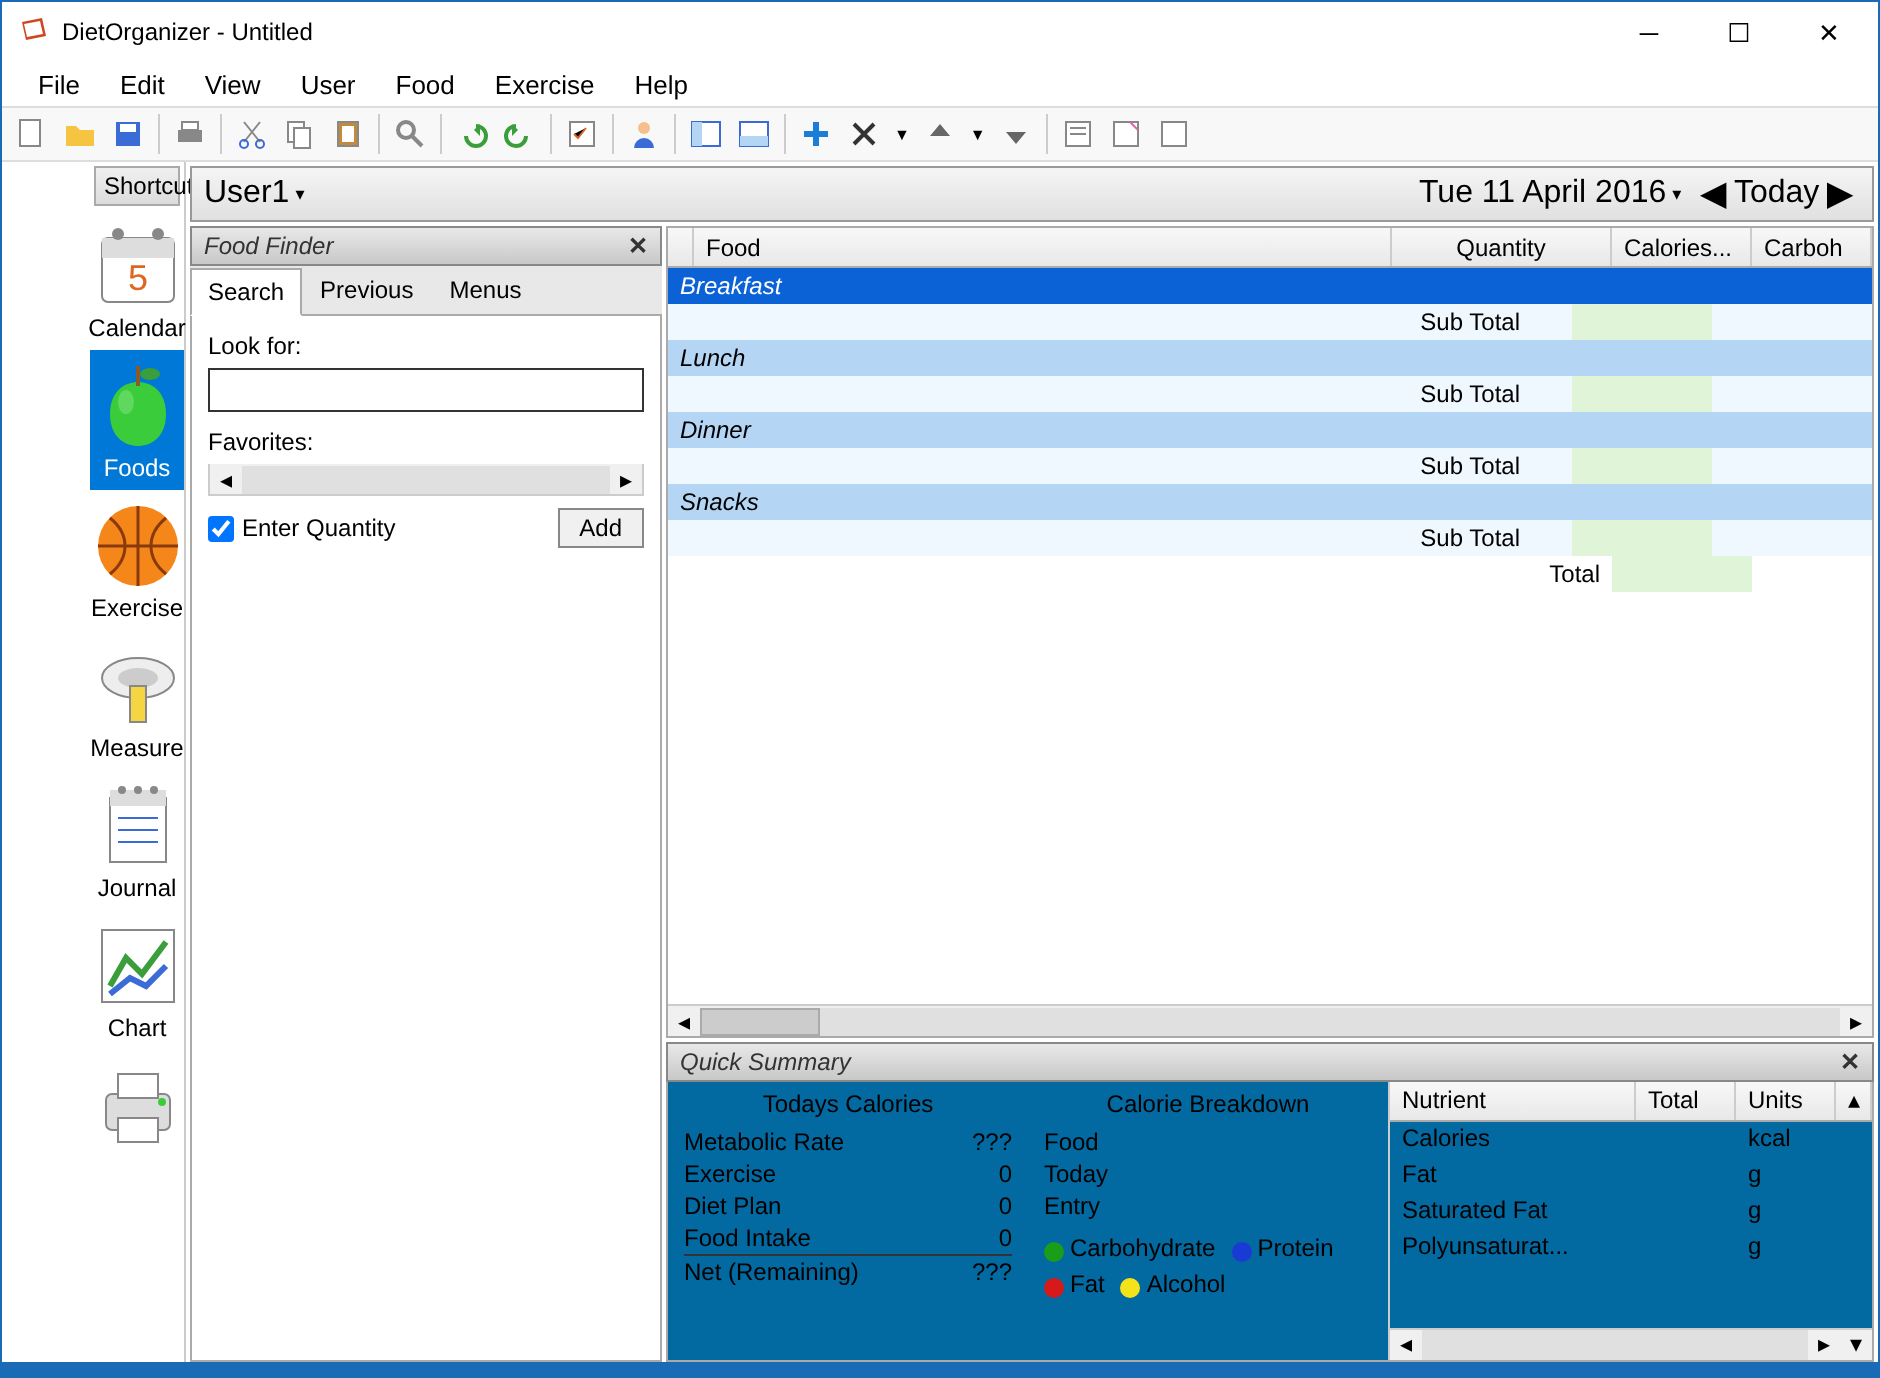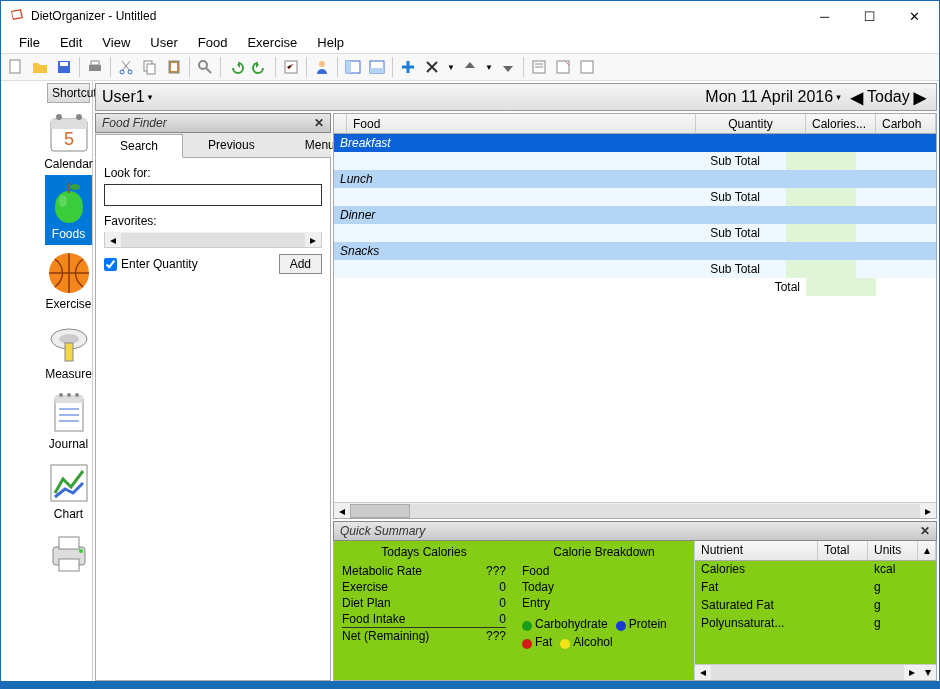--- a/index.html
+++ b/index.html
@@ -28,21 +28,21 @@
 .user-bar .spacer { flex: 1; }
 .user-bar .date { display: flex; align-items: center; }
 .user-bar .nav { display: flex; align-items: center; margin-left: 6px; }
 .user-bar .nav-btn { padding: 0 4px; cursor: pointer; font-weight: bold; }
 .small-arrow { font-size: 9px; margin-left: 3px; }
 .mid-row { flex: 1; display: flex; overflow: hidden; padding: 0 2px; gap: 2px; }
 .food-finder { width: 236px; display: flex; flex-direction: column; }
 .panel-title { height: 20px; background: linear-gradient(#e8e8e8,#c8c8c8); border: 1px solid #888; display: flex; align-items: center; padding: 0 6px; font-size: 12px; font-style: italic; color: #333; }
 .panel-title .x { margin-left: auto; cursor: pointer; font-style: normal; font-weight: bold; }
 .ff-tabs { display: flex; font-size: 12px; border-bottom: 1px solid #aaa; background: #e8e8e8; }
-.ff-tab { padding: 4px 24px; cursor: pointer; border: 1px solid transparent; border-bottom: none; }
+.ff-tab { padding: 4px 8px; cursor: pointer; border: 1px solid transparent; border-bottom: none; }
 .ff-tab.active { background: #fff; border: 1px solid #aaa; border-bottom: 1px solid #fff; position: relative; top: 1px; }
 .ff-body { flex: 1; border: 1px solid #aaa; border-top: none; padding: 8px; display: flex; flex-direction: column; font-size: 12px; background: #fff; overflow: hidden; }
 .ff-body label { margin-bottom: 4px; }
 .lookfor-input { border: 1px solid #333; height: 22px; padding: 2px; margin-bottom: 8px; }
 .fav-list { flex: 1; border: 1px solid #aaa; overflow: auto; background: #fff; }
 .fav-item { padding: 1px 4px; font-size: 12px; }
 .fav-item.selected { background: #0078d7; color: #fff; }
 .ff-bottom { display: flex; align-items: center; margin-top: 6px; }
 .ff-bottom input[type=checkbox] { margin-right: 4px; }
 .add-btn { margin-left: auto; padding: 2px 10px; border: 1px solid #888; background: #f0f0f0; font-size: 12px; cursor: pointer; }
@@ -63,21 +63,21 @@
 .ft-row .c-cal { width: 70px; background: #e0f5d8; }
 .ft-row .c-carb { width: 60px; }
 .meal-header { background: #b5d5f5; font-style: italic; gap: 48px; }
 .meal-header.selected { background: #0b62d6; color: #fff; }
 .subtotal-row { background: #f0f8ff; gap: 20px; }
 .subtotal-row .c-qty { justify-content: flex-end; font-weight: normal; }
 .ft-scroll { height: 16px; display: flex; align-items: center; background: #f0f0f0; border-top: 1px solid #ccc; font-size: 12px; }
 .ft-scroll .arr { width: 16px; text-align: center; cursor: pointer; }
 .ft-scroll .track { flex: 1; height: 14px; background: #e0e0e0; }
 .quick-summary { height: 160px; display: flex; flex-direction: column; margin-top: 2px; }
-.qs-body { flex: 1; border: 1px solid #aaa; border-top: none; display: flex; font-size: 12px; overflow: hidden; background: #84cc16; }
+.qs-body { flex: 1; border: 1px solid #aaa; border-top: none; display: flex; font-size: 12px; overflow: hidden; background: #0369a1; }
 .qs-col { padding: 4px 8px; }
 .qs-col1 { width: 180px; }
 .qs-col2 { width: 180px; }
 .qs-col3 { flex: 1; border-left: 1px solid #ccc; padding: 0; display: flex; flex-direction: column; }
 .qs-title { text-align: center; margin-bottom: 4px; }
 .qs-row { display: flex; justify-content: space-between; padding: 1px 0; }
 .legend { display: flex; flex-wrap: wrap; gap: 4px 8px; margin-top: 6px; }
 .legend-item { display: flex; align-items: flex-end; gap: 3px; }
 .dot { width: 10px; height: 10px; border-radius: 50%; }
 .nutrient-head { display: flex; background: linear-gradient(#f8f8f8,#e8e8e8); border-bottom: 1px solid #aaa; height: 20px; }
@@ -334,21 +334,21 @@
 
     <div class="main-area">
 
       <div class="user-bar">
         <div class="user">
           <span>User1</span>
           <span class="small-arrow">▾</span>
         </div>
         <div class="spacer"></div>
         <div class="date">
-          <span>Mon 11 April 2016</span>
+          <span>Tue 11 April 2016</span>
           <span class="small-arrow">▾</span>
         </div>
         <div class="nav">
           <span class="nav-btn">◀</span>
           <span>Today</span>
           <span class="nav-btn">▶</span>
         </div>
       </div>
 
       <div class="mid-row">

